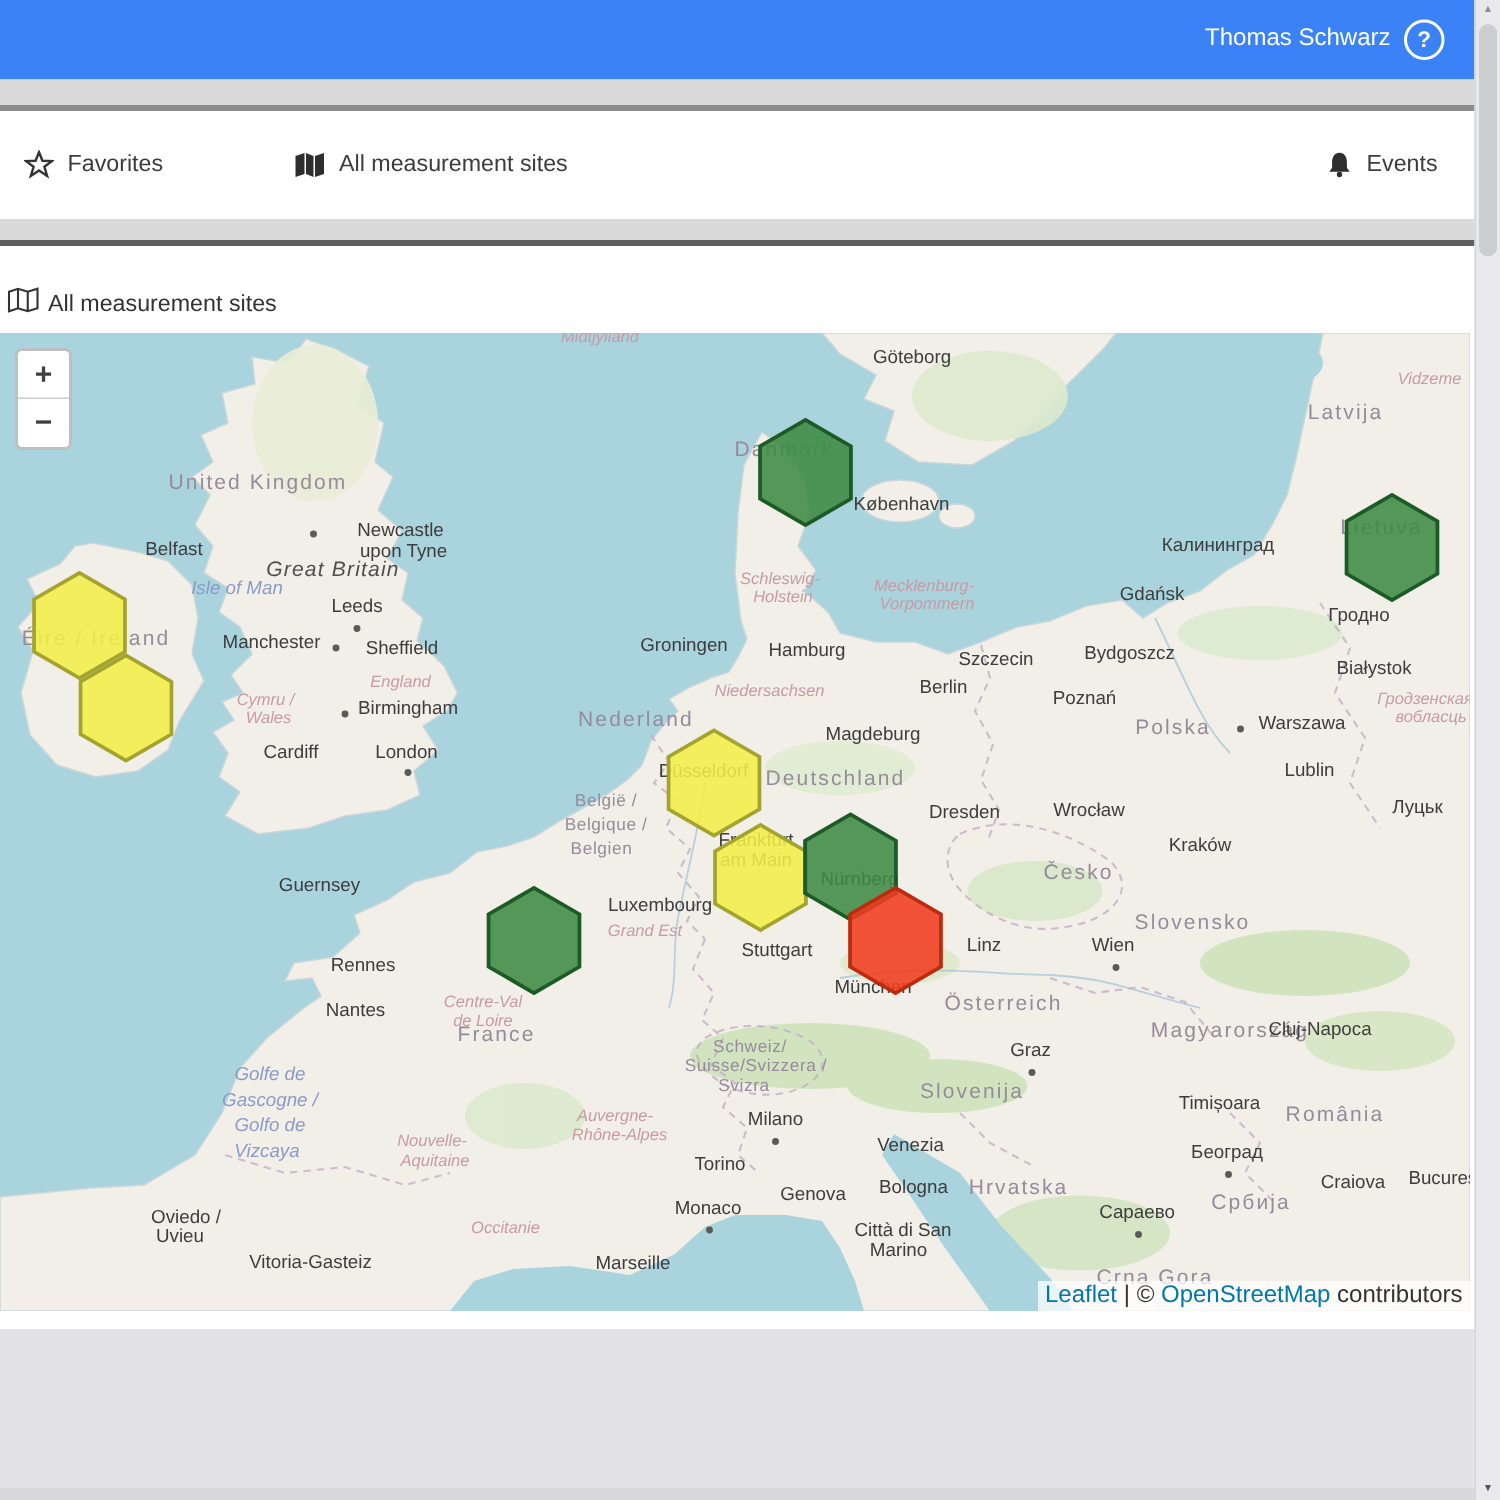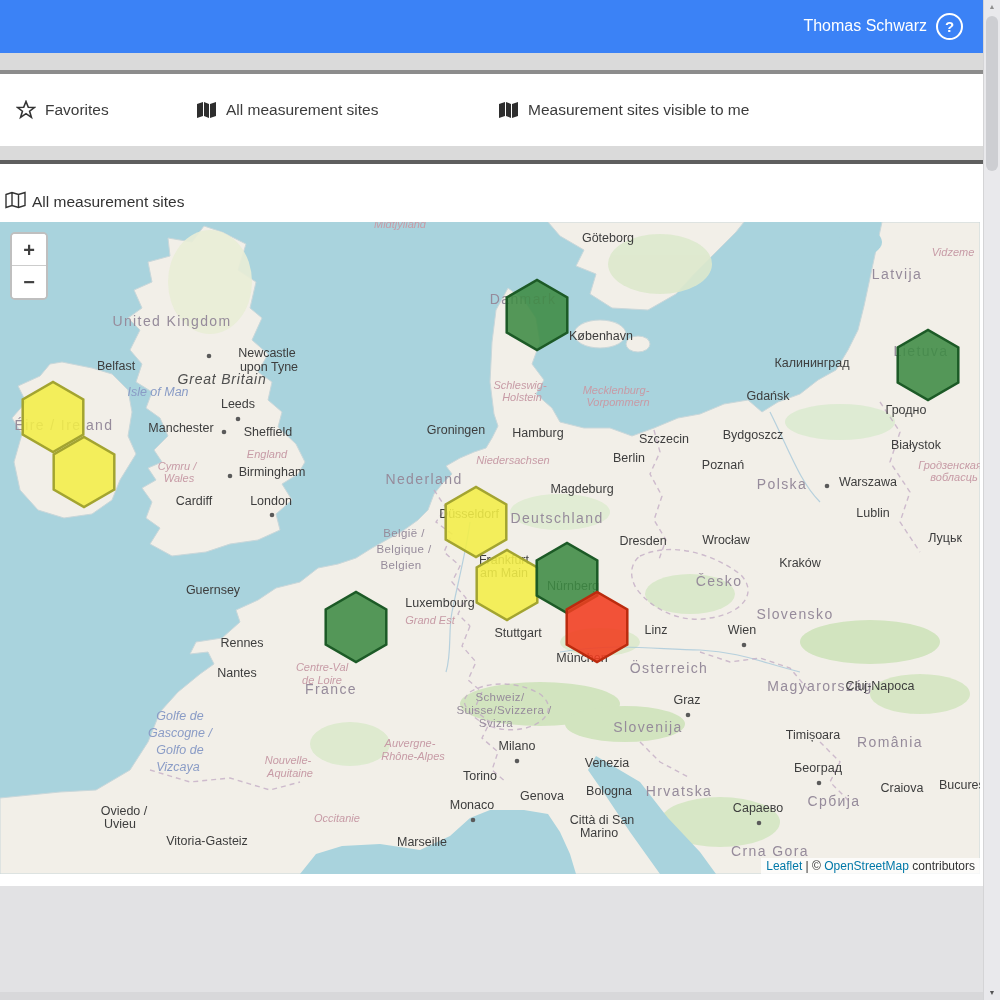--- a/index.html
+++ b/index.html
@@ -28,21 +28,21 @@
   
   .map-wrap{position:absolute;left:0;top:222px;width:980px;height:652px;background:#a9d3dd;
         overflow:hidden;}
   .zoomctl{position:absolute;left:10px;top:10px;width:34px;border:2px solid rgba(0,0,0,.25);
         border-radius:5px;overflow:hidden;background:#fff;}
   .zoomctl button{display:block;width:100%;height:32px;background:#fff;border:none;
         border-bottom:1px solid #ccc;font-size:20px;font-weight:bold;color:#404040;
         cursor:pointer;padding:0;font-family:inherit;line-height:30px;}
   .zoomctl button:last-child{border-bottom:none;}
   .attribution{position:absolute;right:0;bottom:0;background:rgba(255,255,255,.75);
-        font-size:12px;color:#333;padding:1px 5px;white-space:nowrap;}
+        font-size:16px;color:#333;padding:1px 5px;white-space:nowrap;}
   .attribution a{color:#0078a8;text-decoration:none;cursor:pointer;}
   .below{position:absolute;left:0;top:886px;width:983px;height:114px;background:#e2e2e4;}
   .bottom-strip{position:absolute;left:0;top:992px;width:983px;height:8px;background:#d8d8da;}
   
   .scrollbar{position:absolute;right:0;top:0;width:17px;height:1000px;background:#e9e9ec;
         border-left:1px solid #d4d4d6;box-sizing:border-box;}
   .sb-up{position:absolute;top:3px;left:0;width:100%;text-align:center;font-size:7px;color:#8f8f8f;}
   .sb-thumb{position:absolute;top:16px;left:2px;width:12px;height:155px;background:#cdced2;
         border-radius:6px;cursor:pointer;}
   .sb-down{position:absolute;bottom:4px;left:0;width:100%;text-align:center;font-size:7px;color:#555;}
@@ -76,29 +76,28 @@
   <div class="nav-item" id="nav2">
     <span class="ic">
       <svg width="21" height="18" viewBox="0 0 21 18">
           <path d="M1 3 L7 1 V15 L1 17 Z" fill="#2e2e2e"></path>
           <path d="M8 1 L13 3 V17 L8 15 Z" fill="#2e2e2e"></path>
           <path d="M14 3 L20 1 V15 L14 17 Z" fill="#2e2e2e"></path>
         </svg>
     </span>
     <span>All measurement sites</span>
   </div>
-  <div class="nav-item" id="nav3">
+  <div class="nav-item" id="nav4">
     <span class="ic">
-      <svg width="21" height="18" viewBox="0 0 21 18">
-          <path d="M1 3 L7 1 V15 L1 17 Z" fill="#2e2e2e"></path>
-          <path d="M8 1 L13 3 V17 L8 15 Z" fill="#2e2e2e"></path>
-          <path d="M14 3 L20 1 V15 L14 17 Z" fill="#2e2e2e"></path>
+      <svg width="18" height="20" viewBox="0 0 20 20">
+          <path d="M10 1 C6.5 1 4.5 4 4.5 8 L4.5 12 L2.5 15 L17.5 15 L15.5 12 L15.5 8 C15.5 4 13.5 1 10 1 Z" fill="#2e2e2e"></path>
+          <circle cx="10" cy="17" r="2" fill="#2e2e2e"></circle>
         </svg>
     </span>
-    <span>Measurement sites visible to me</span>
+    <span>Events</span>
   </div>
 </div>
 <div class="strip2"></div>
 
 <div class="title-row">
   <div class="title-inner">
     <span>
       <svg width="21" height="18" viewBox="0 0 21 18">
           <path d="M1 3.5 L7 1.5 L13.5 3.5 L20 1.5 V14.5 L13.5 16.5 L7 14.5 L1 16.5 Z M7 1.5 V14.5 M13.5 3.5 V16.5" fill="none" stroke="#333" stroke-width="1.4"></path>
         </svg>

